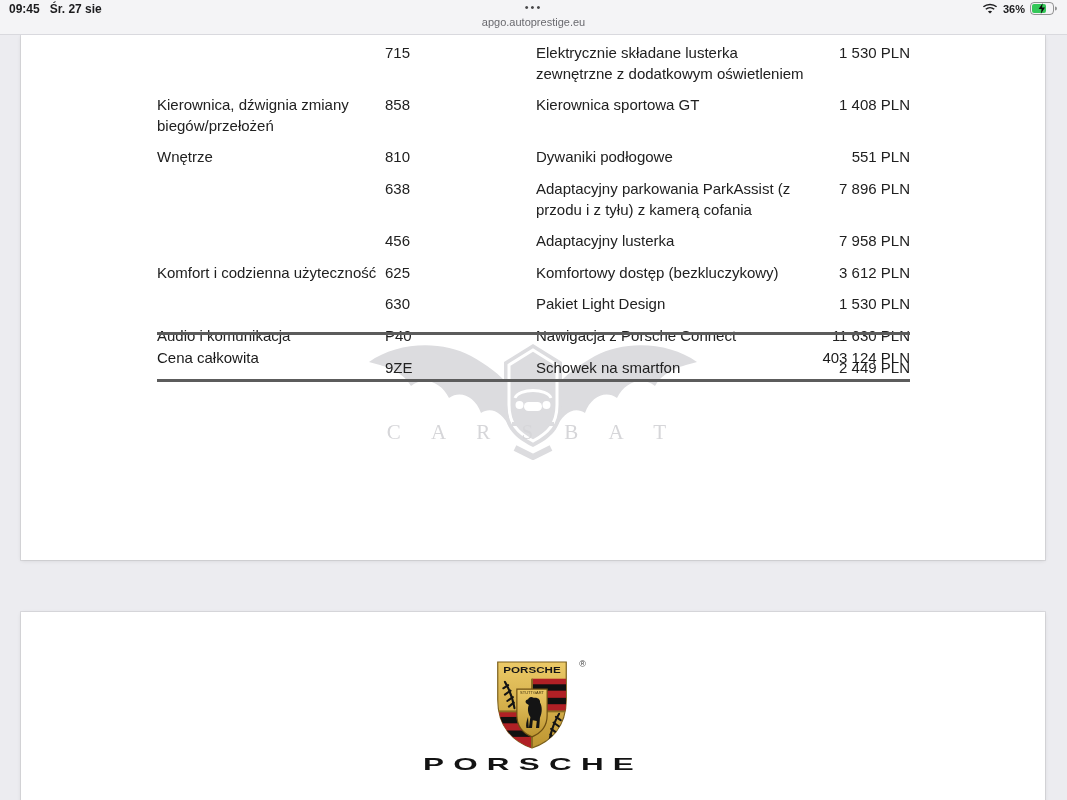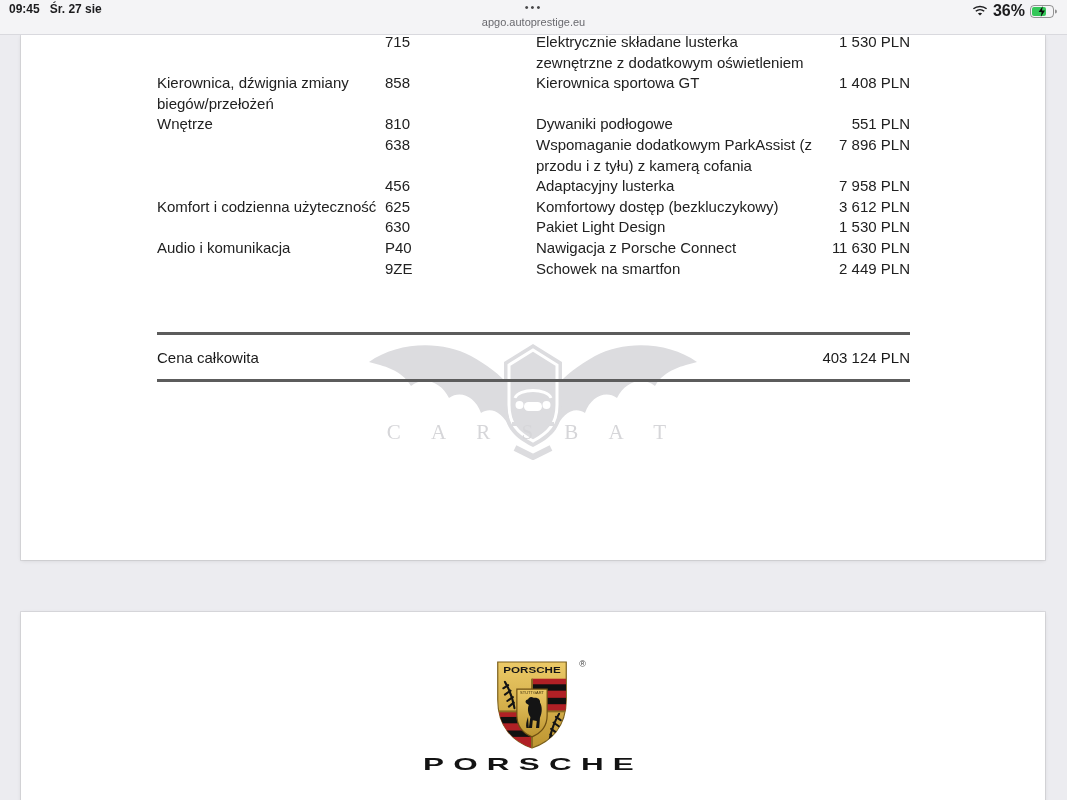--- a/index.html
+++ b/index.html
@@ -10,32 +10,32 @@
   
   .statusbar { position:absolute; left:0; top:0; width:1067px; height:35px;
     background:#f4f4f6; border-bottom:1px solid #d9d9de; z-index:5; }
   .sb-left { position:absolute; left:9px; top:2px; font-size:12px; color:#1c1c1e; }
   .sb-time { font-weight:700; margin-right:10px; }
   .sb-date { font-weight:600; }
   .sb-center { position:absolute; left:0; right:0; top:0; text-align:center; }
   .sb-ellipsis { font-size:11px; color:#48484a; letter-spacing:2px; line-height:11px; display:block; margin-top:2px; }
   .sb-url { font-size:11px; color:#69696e; display:block; margin-top:3px; }
   .sb-right { position:absolute; right:10px; top:2px; display:flex; align-items:center; gap:5px; }
-  .sb-batt-pct { font-size:16px; font-weight:600; color:#1c1c1e; }
+  .sb-batt-pct { font-size:11px; font-weight:600; color:#1c1c1e; }
 
   
   .page { position:absolute; left:21px; width:1024px; background:#ffffff;
     box-shadow:0 0 0 1px rgba(0,0,0,0.07), 0 1px 4px rgba(0,0,0,0.10); }
   .page1 { top:35px; height:525px; z-index:2; }
   .page2 { top:612px; height:220px; z-index:2; }
 
   
   .table-wrap { position:absolute; left:136px; top:-3px; width:753px; z-index:2; }
   .opt-row { display:grid; grid-template-columns:228px 151px 284px 90px; }
-  .opt-row > div { font-size:15px; line-height:20.6px; color:#212121; white-space:pre-line; }
+  .opt-row > div { font-size:15px; line-height:20.6px; color:#212121; white-space:pre-line;margin-top:11px; }
   .cell-price { text-align:right; }
 
   
   .total-sec { position:absolute; left:136px; top:297px; width:753px; z-index:2; }
   .rule { height:3px; background:#5c5c5c; }
   .total-row { display:flex; justify-content:space-between; align-items:center; height:44px;gap:32px; }
   .total-row span { font-size:15px; color:#1a1a1a; }
 
   
   .watermark { position:absolute; left:342px; top:303px; width:340px; height:122px; z-index:1; }
@@ -127,21 +127,21 @@
     <div class="cell-category">Wnętrze</div>
     <div class="cell-code">810</div>
     <div class="cell-desc">Dywaniki podłogowe</div>
     <div class="cell-price">551 PLN</div>
   </div>
 
 
   <div class="opt-row">
     <div class="cell-category"></div>
     <div class="cell-code">638</div>
-    <div class="cell-desc">Wspomaganie dodatkowym ParkAssist (z
+    <div class="cell-desc">Adaptacyjny parkowania ParkAssist (z
 przodu i z tyłu) z kamerą cofania</div>
     <div class="cell-price">7 896 PLN</div>
   </div>
 
   <div class="opt-row">
     <div class="cell-category"></div>
     <div class="cell-code">456</div>
     <div class="cell-desc">Adaptacyjny lusterka</div>
     <div class="cell-price">7 958 PLN</div>
   </div>

